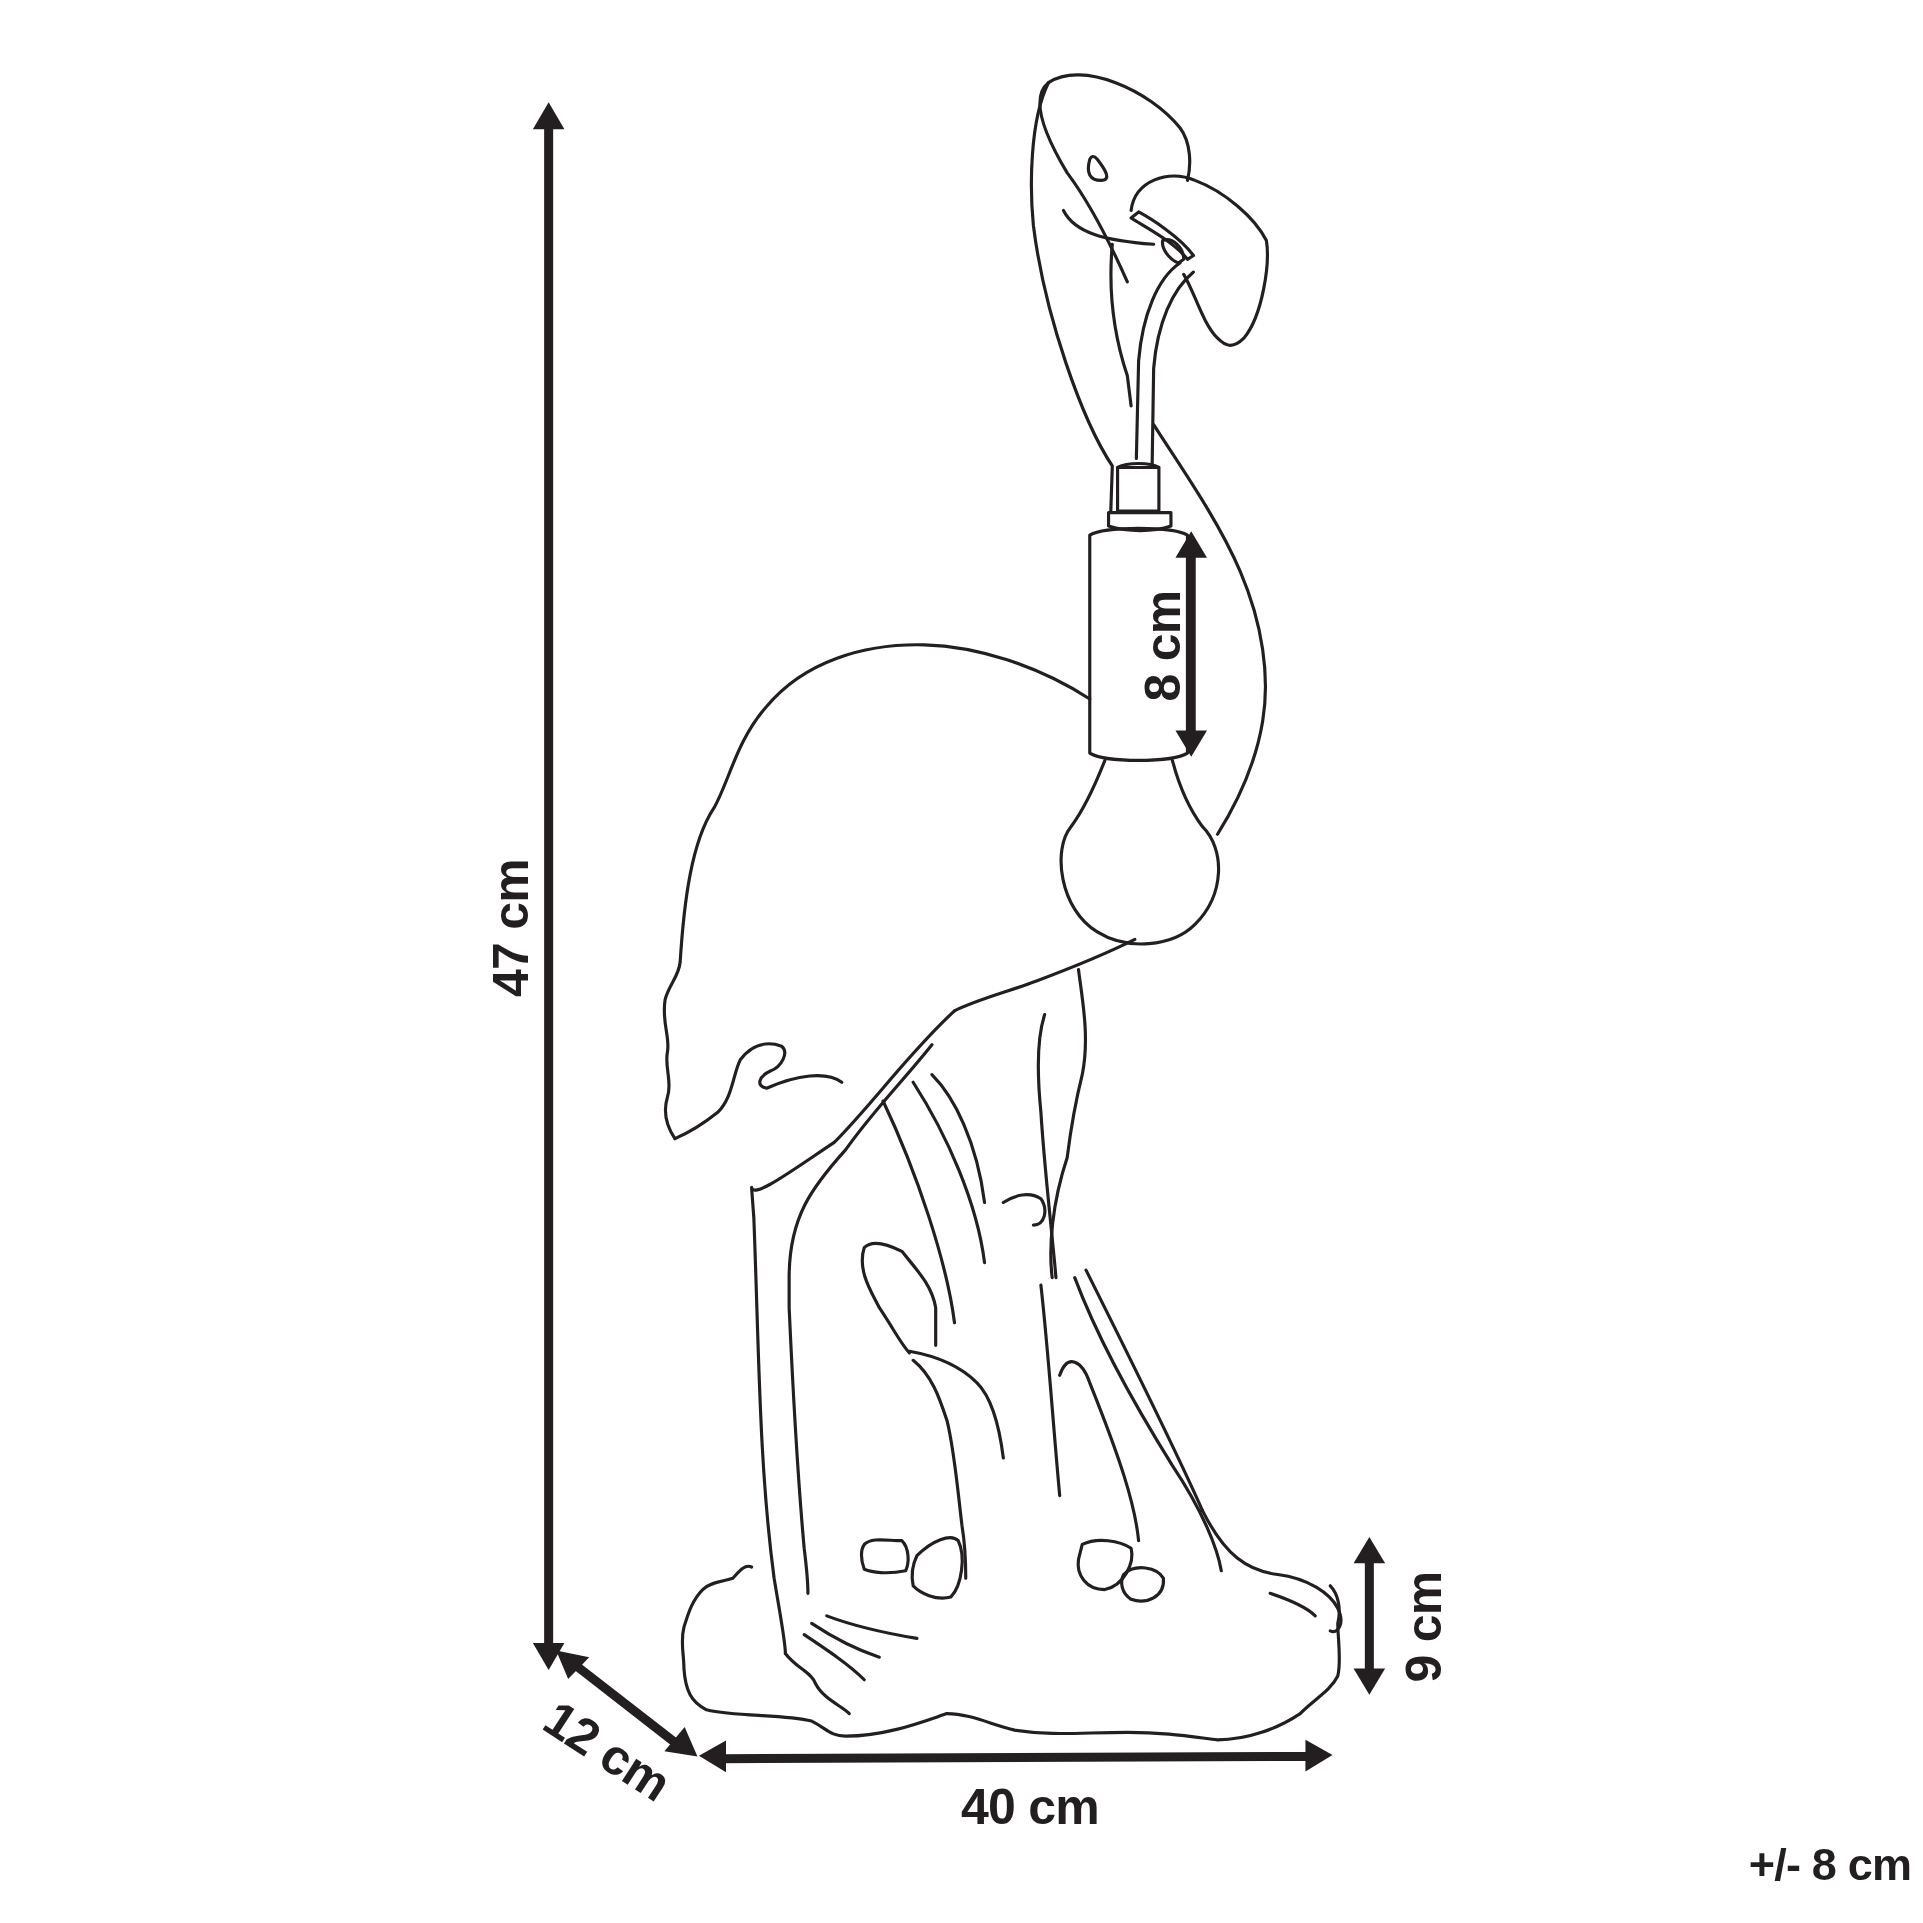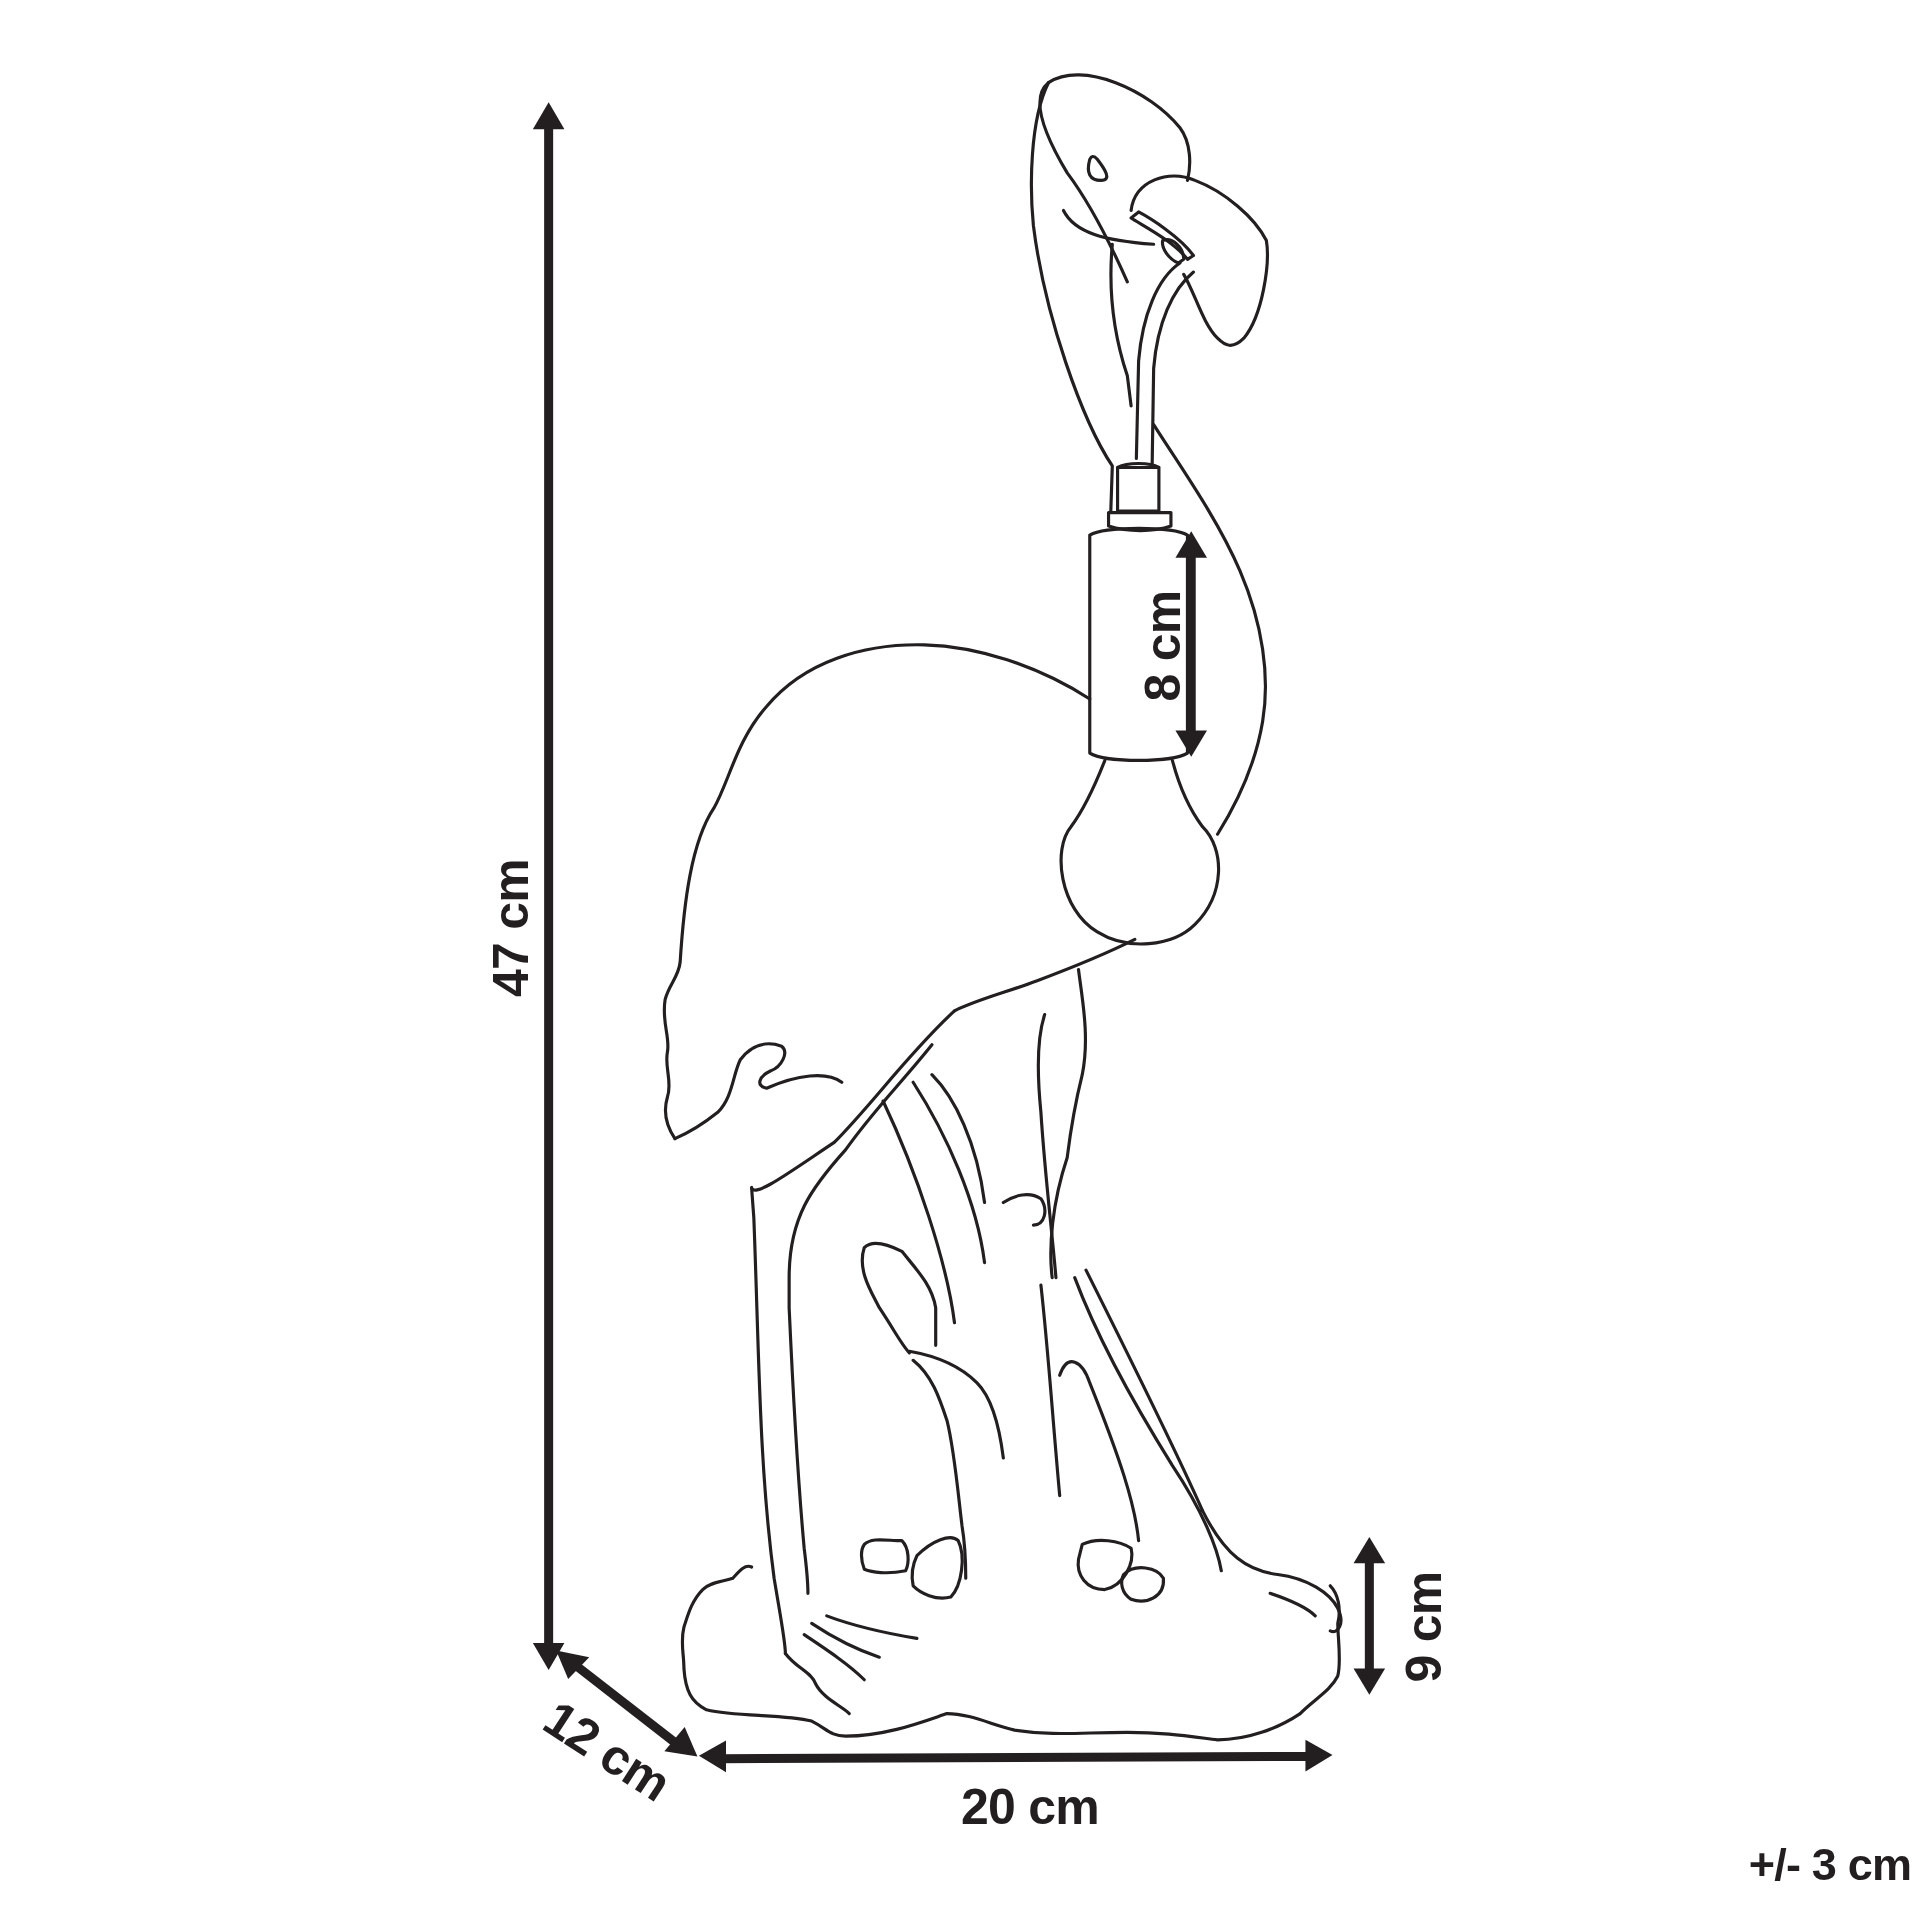--- a/index.html
+++ b/index.html
@@ -109,16 +109,16 @@
   <g>
     <line class="dim-line" x1="765" y1="2215" x2="900" y2="2320"></line>
     <polygon class="arrowhead" points="740,2196 784,2205 756,2234"></polygon>
     <polygon class="arrowhead" points="928,2337 884,2330 911,2298"></polygon>
   </g>
 </svg>
 
 <div class="label lbl-height">47 cm</div>
 <div class="label lbl-socket">8 cm</div>
 <div class="label lbl-base">9 cm</div>
-<div class="label lbl-width">20 cm</div>
+<div class="label lbl-width">40 cm</div>
 <div class="label lbl-depth">12 cm</div>
-<div class="label lbl-tol">+/- 3 cm</div>
+<div class="label lbl-tol">+/- 8 cm</div>
 
 
 </body></html>

